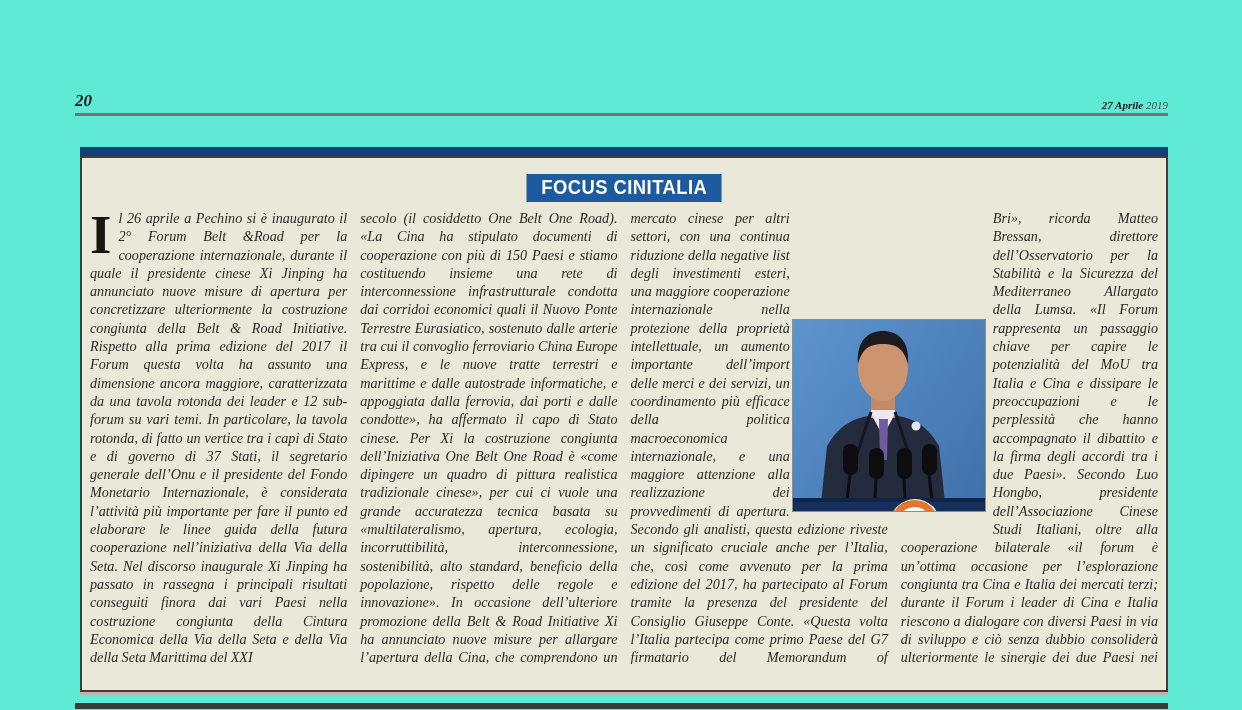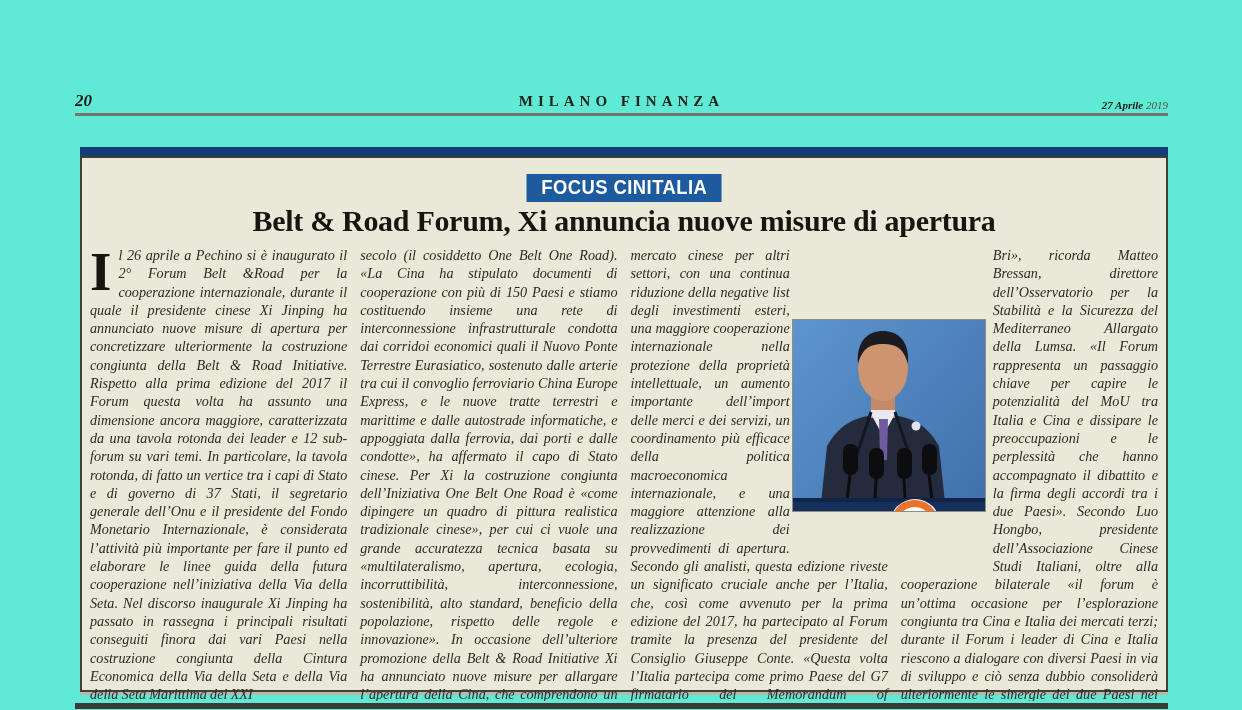--- a/index.html
+++ b/index.html
@@ -76,32 +76,30 @@
     position:absolute;left:75px;top:703px;width:1093px;height:6px;background:#3b3a36;
   }
 </style>
 </head>
 <body>
 
 <div class="page">
 
   <div class="masthead-row">
     <span class="pagenum">20</span>
-    <span class="mh-title">MILANO FINANZA</span>
     <span class="mh-date"><span class="d-bold">27 Aprile</span> <span class="d-year">2019</span></span>
   </div>
 
   <section class="article-box">
     <div class="blue-top"></div>
 
     <div class="kicker-row">
       <span class="kicker">FOCUS CINITALIA</span>
     </div>
 
-    <h1 class="title">Belt &amp; Road Forum, Xi annuncia nuove misure di apertura</h1>
 
     <div class="cols">
       <div class="col">
         <span class="dropcap">I</span><span>l 26 aprile a Pechino si è inaugurato il 2° Forum Belt &amp;Road per la cooperazione internazionale, durante il quale il presidente cinese Xi Jinping ha annunciato nuove misure di apertura per concretizzare ulteriormente la costruzione congiunta della Belt &amp; Road Initiative. Rispetto alla prima edizione del 2017 il Forum questa volta ha assunto una dimensione ancora maggiore, caratterizzata da una tavola rotonda dei leader e 12 sub-forum su vari temi. In particolare, la tavola rotonda, di fatto un vertice tra i capi di Stato e di governo di 37 Stati, il segretario generale dell’Onu e il presidente del Fondo Monetario Internazionale, è considerata l’attività più importante per fare il punto ed elaborare le linee guida della futura cooperazione nell’iniziativa della Via della Seta. Nel discorso inaugurale Xi Jinping ha passato in rassegna i principali risultati conseguiti finora dai vari Paesi nella costruzione congiunta della Cintura Economica della Via della Seta e della Via della Seta Marittima del XXI</span>
       </div>
       <div class="col">
         <span>secolo (il cosiddetto One Belt One Road). «La Cina ha stipulato documenti di cooperazione con più di 150 Paesi e stiamo costituendo insieme una rete di interconnessione infrastrutturale condotta dai corridoi economici quali il Nuovo Ponte Terrestre Eurasiatico, sostenuto dalle arterie tra cui il convoglio ferroviario China Europe Express, e le nuove tratte terrestri e marittime e dalle autostrade informatiche, e appoggiata dalla ferrovia, dai porti e dalle condotte», ha affermato il capo di Stato cinese. Per Xi la costruzione congiunta dell’Iniziativa One Belt One Road è «come dipingere un quadro di pittura realistica tradizionale cinese», per cui ci vuole una grande accuratezza tecnica basata su «multilateralismo, apertura, ecologia, incorruttibilità, interconnessione, sostenibilità, alto standard, beneficio della popolazione, rispetto delle regole e innovazione». In occasione dell’ulteriore promozione della Belt &amp; Road Initiative Xi ha annunciato nuove misure per allargare l’apertura della Cina, che comprendono un accesso al</span>
       </div>
       <div class="col">
         <div class="spacer-r"></div><span>mercato cinese per altri settori, con una continua riduzione della negative list degli investimenti esteri, una maggiore cooperazione internazionale nella protezione della proprietà intellettuale, un aumento importante dell’import delle merci e dei servizi, un coordinamento più efficace della politica macroeconomica internazionale, e una maggiore attenzione alla realizzazione dei provvedimenti di apertura. Secondo gli analisti, questa edizione riveste un significato cruciale anche per l’Italia, che, così come avvenuto per la prima edizione del 2017, ha partecipato al Forum tramite la presenza del presidente del Consiglio Giuseppe Conte. «Questa volta l’Italia partecipa come primo Paese del G7 firmatario del Memorandum of Understanding sull’adesione alla</span>

